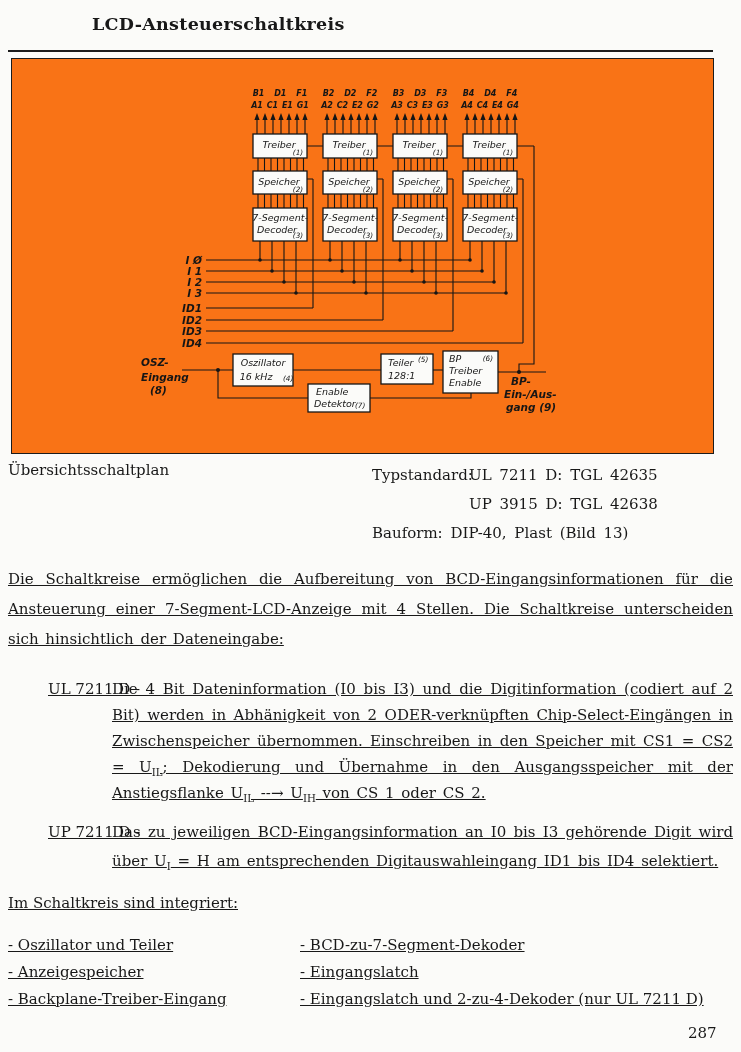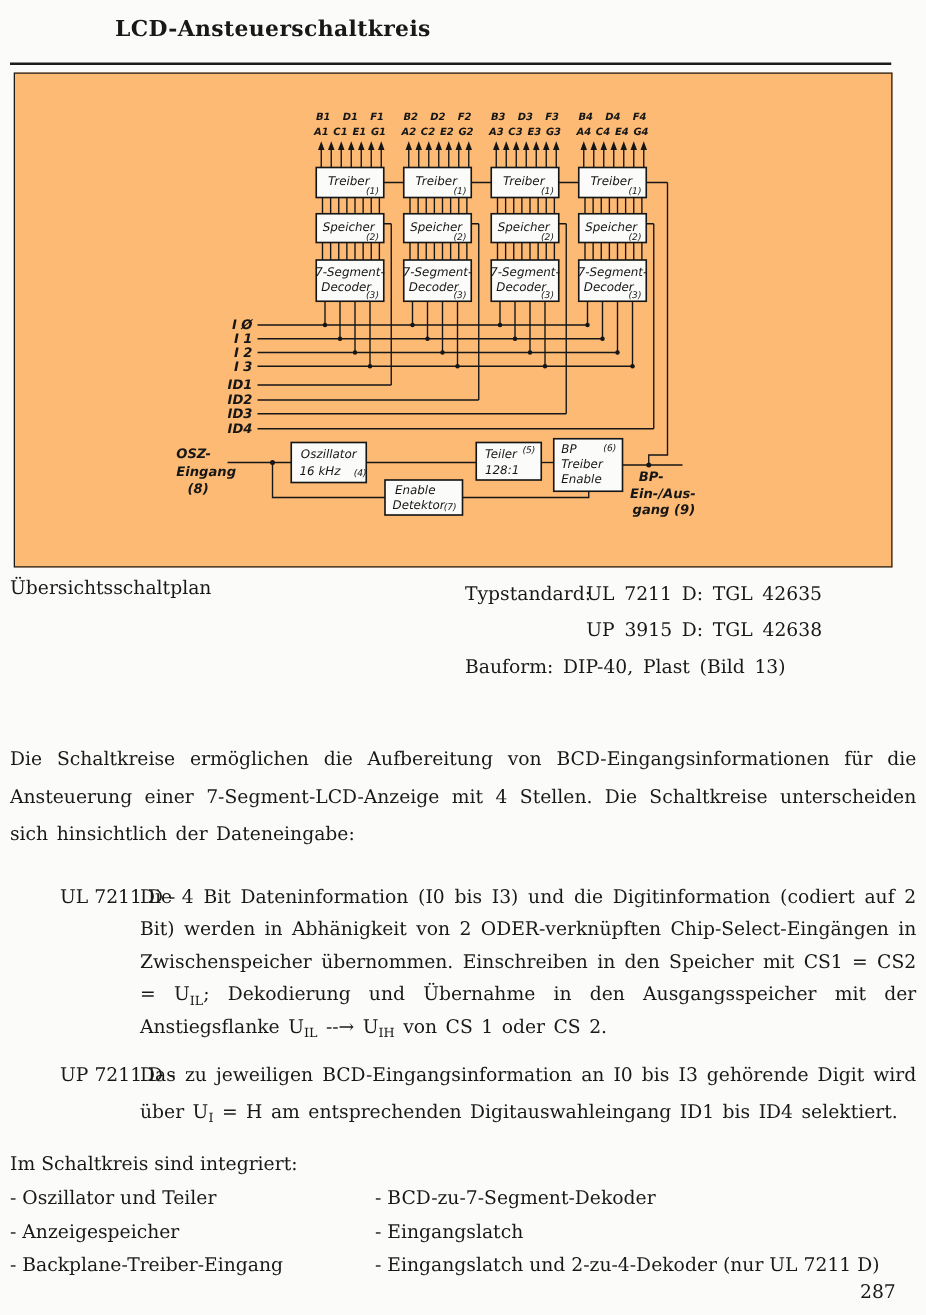--- a/index.html
+++ b/index.html
@@ -8,48 +8,48 @@
     background:#fbfbf9;color:#181818;
     font-family:"DejaVu Serif","Liberation Serif",serif;
     overflow:hidden;
   }
   
   .title-row{position:absolute;left:14px;top:14px;width:715px;display:flex;align-items:baseline;}
   .doc-title{font-size:25px;font-weight:bold;letter-spacing:1.5px;word-spacing:6px;white-space:nowrap;}
   .doc-subtitle{font-size:17.5px;font-weight:bold;margin-left:78px;letter-spacing:.3px;white-space:nowrap;}
   .title-rule{position:absolute;left:8px;top:50px;width:705px;border-top:2px solid #1c1c1c;}
   
-  .frame{position:absolute;left:11px;top:58px;width:701px;height:394px;border:1.6px solid #1c1c1c;background:#fdba74;}
+  .frame{position:absolute;left:11px;top:58px;width:701px;height:394px;border:1.6px solid #1c1c1c;background:#f97316;}
   svg{display:block;}
   svg text{font-family:"DejaVu Sans","Liberation Sans",sans-serif;font-style:italic;fill:#161616;}
   .bx{fill:#fbfbf9;stroke:#161616;stroke-width:1.3;}
   .ln{stroke:#161616;stroke-width:1.1;fill:none;}
   .bt{font-size:9.5px;}
   .bn{font-size:7.3px;}
   .bus-label{font-size:10.5px;font-weight:600;}
   .tl{font-size:8px;font-weight:600;}
   .tl1{word-spacing:7px;}
   .tl2{word-spacing:1px;}
   .dot{fill:#161616;stroke:none;}
   .ah{fill:#161616;stroke:none;}
   
   .fig-caption{position:absolute;left:8px;top:461px;font-size:15px;}
   .specs{position:absolute;left:372px;top:461px;font-size:15px;line-height:29px;word-spacing:3px;}
   .specs .indent{padding-left:97px;}
   
-  .body-text{position:absolute;left:8px;top:592px;width:725px;font-size:15px;}
+  .body-text{position:absolute;left:8px;top:564px;width:725px;font-size:15px;text-decoration:underline;}
   .para{margin:0;line-height:30px;text-align:justify;word-spacing:2px;}
   .def-item{display:grid;grid-template-columns:104px 1fr;}
   .def-item.ul{margin-top:22px;line-height:26px;}
   .def-item.up{margin-top:12px;line-height:29px;}
   .def-label{white-space:nowrap;margin-left:40px;}
   .def-text{text-align:justify;word-spacing:2px;}
   sub{font-size:.68em;vertical-align:-0.38em;line-height:0;}
   .integrated-intro{margin:14px 0 0 0;line-height:27px;}
-  .two-col{margin-top:0;display:grid;grid-template-columns:292px 1fr;line-height:27px;}
+  .two-col{margin-top:15px;display:grid;grid-template-columns:292px 1fr;line-height:27px;}
   .page-number{position:absolute;left:688px;top:1024px;font-size:15px;}
 </style>
 </head>
 <body>
 
 <div class="title-row">
   <span class="doc-subtitle">LCD-Ansteuerschaltkreis</span>
 </div>
 <div class="title-rule"></div>
 

